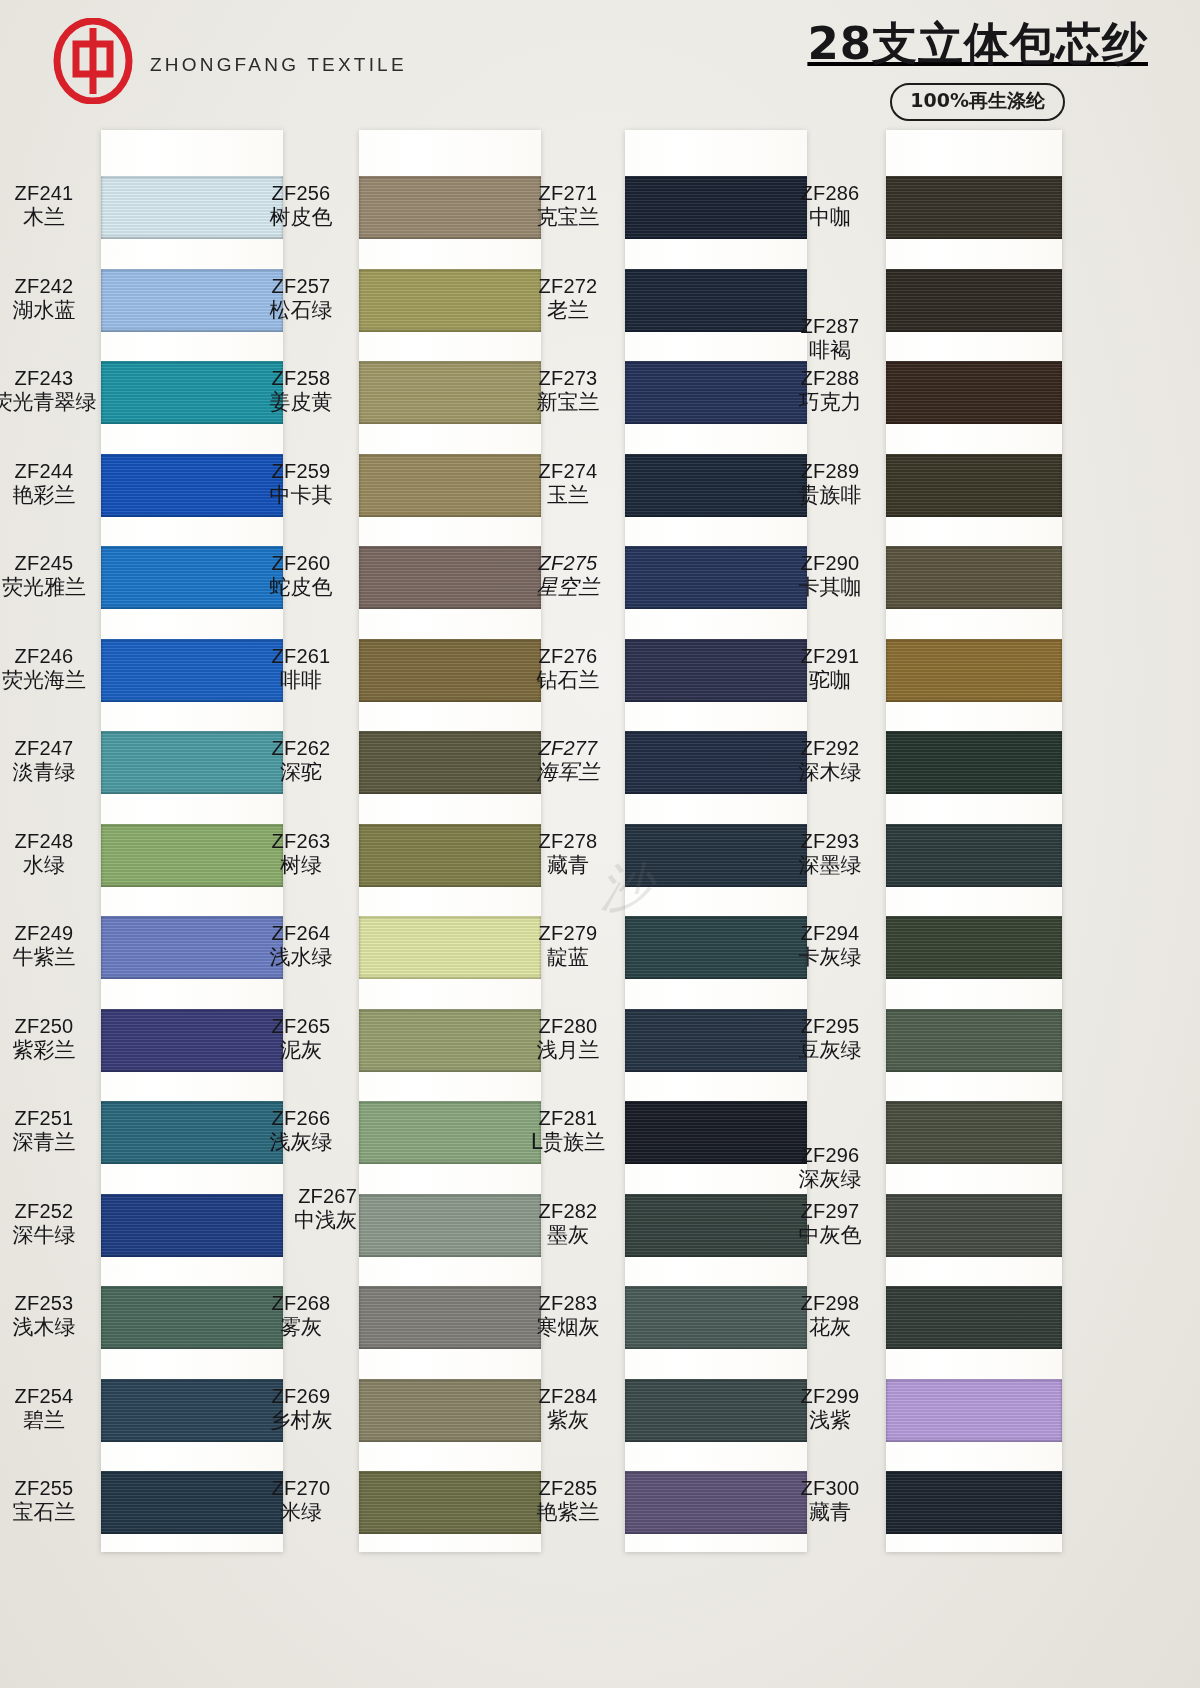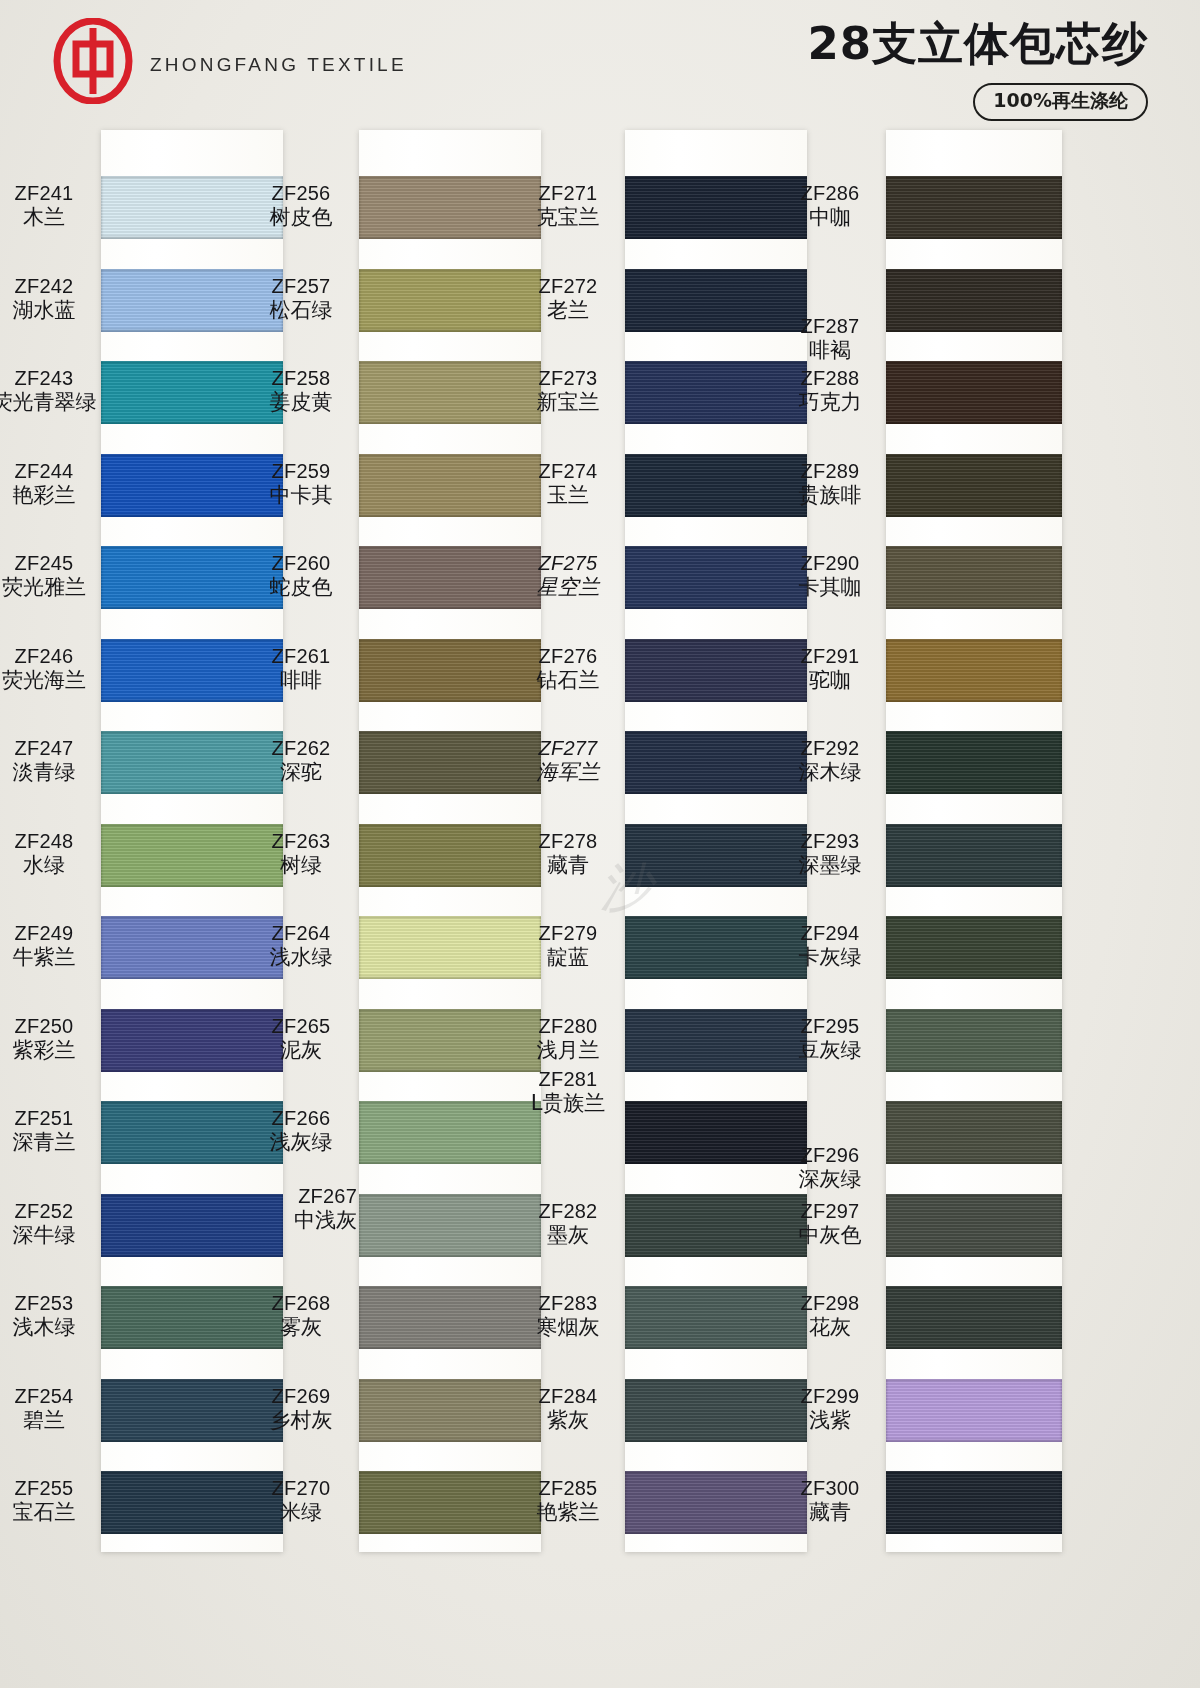--- a/index.html
+++ b/index.html
@@ -29,21 +29,21 @@
   .logo-text{display:flex;flex-direction:column;line-height:1;}
   .logo-cn{
     font-size:50px;font-weight:bold;color:#1d1d1b;
     letter-spacing:2px;font-family:"DejaVu Sans",sans-serif;
   }
   .logo-en{
     font-size:19px;color:#2b2b2b;letter-spacing:3.2px;
     margin-top:7px;text-align:center;
   }
   .title-wrap{
-    position:absolute;right:52px;top:14px;text-align:right;
+    position:absolute;right:52px;top:14px;text-align:center;text-decoration:underline;
   }
   .title-main{
     font-size:45px;font-weight:bold;color:#17171a;letter-spacing:1px;
     font-family:"DejaVu Sans",sans-serif;white-space:nowrap;
   }
   .title-badge{
     display:inline-block;margin-top:9px;
     border:2px solid #1d1d1b;border-radius:22px;
     padding:3px 18px 5px;font-size:19px;font-weight:bold;color:#1d1d1b;
     font-family:"DejaVu Sans",sans-serif;
@@ -347,21 +347,21 @@
         <span class="name">藏青</span>
       </div>
       <div class="lbl" style="top: 804px;">
         <span class="code">ZF279</span>
         <span class="name">靛蓝</span>
       </div>
       <div class="lbl" style="top: 896.5px;">
         <span class="code">ZF280</span>
         <span class="name">浅月兰</span>
       </div>
-      <div class="lbl" style="top: 950px;">
+      <div class="lbl" style="top: 989px;">
         <span class="code">ZF281</span>
         <span class="name">L贵族兰</span>
       </div>
       <div class="lbl" style="top: 1081.5px;">
         <span class="code">ZF282</span>
         <span class="name">墨灰</span>
       </div>
       <div class="lbl" style="top: 1174px;">
         <span class="code">ZF283</span>
         <span class="name">寒烟灰</span>

